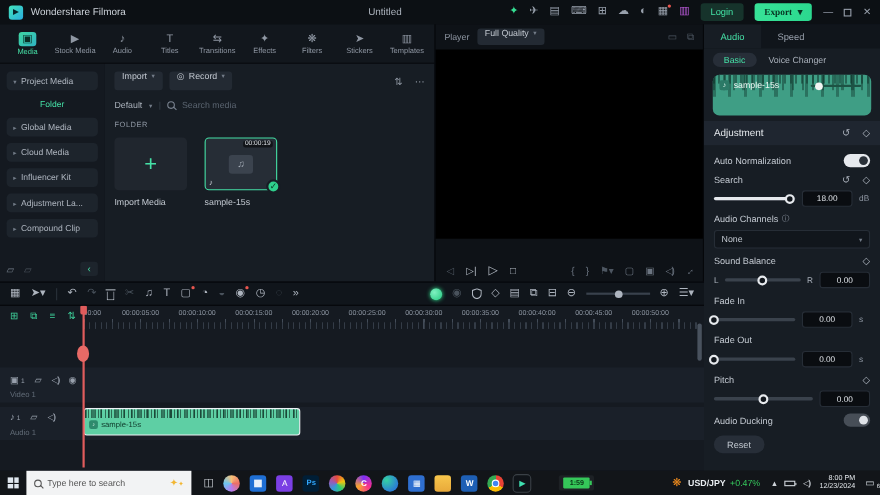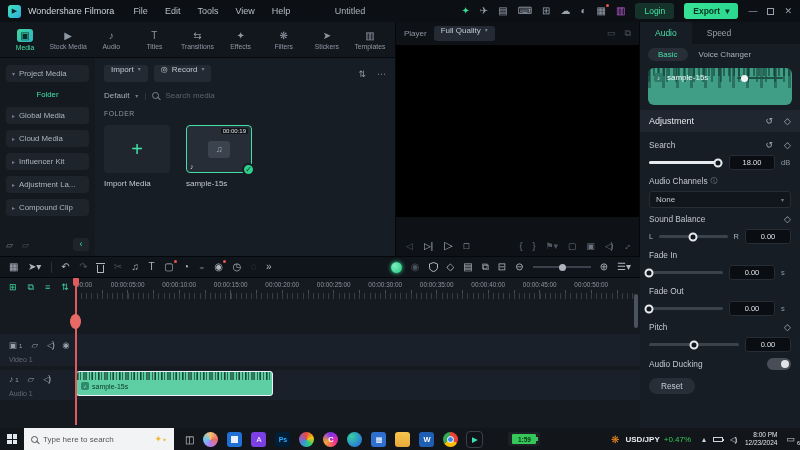--- a/index.html
+++ b/index.html
@@ -11,21 +11,21 @@
 .titlebar{position:absolute;left:0;top:0;width:800px;height:22px;background:#0c1014;display:flex;align-items:center;padding:0 8px;gap:7px;z-index:6}
 .logo{width:13px;height:13px;border-radius:3px;background:linear-gradient(135deg,#43e4bc,#2aadde);display:flex;align-items:center;justify-content:center;color:#07242b;font-size:7px;flex:none}
 .app-name{color:#cdd3da}
 .menus{display:flex;gap:17px;margin-left:12px;color:#b7bdc7}
 .project-title{position:absolute;left:300px;width:100px;text-align:center;color:#aab1bb}
 .tb-right{margin-left:auto;display:flex;align-items:center;gap:10px;color:#98a0ac}
 .ti{position:relative;font-size:10px;line-height:1}
 .ti.gift{color:#35dd92}.ti.cart{color:#c05ce0}
 .rdot{position:absolute;top:-2px;right:-3px;width:3px;height:3px;border-radius:50%;background:#e8564f}
 .login{background:#16332b;color:#43e2a5;border:none;border-radius:3px;font-size:8.5px;padding:3px 9px;font-family:inherit}
-.export{background:linear-gradient(90deg,#37e297,#2bd88f);color:#073322;border:none;border-radius:3px;font-size:8.5px;padding:3px 9px;display:flex;gap:5px;align-items:flex-start;font-family:Liberation Sans, sans-serif;font-weight:bold}
+.export{background:linear-gradient(90deg,#37e297,#2bd88f);color:#073322;border:none;border-radius:3px;font-size:8.5px;padding:3px 9px;display:flex;gap:5px;align-items:flex-start;font-family:Liberation Serif, serif;font-weight:bold}
 .win-min{font-size:9px}.win-max{width:7px;height:7px;border:1px solid #98a0ac}.win-close{font-size:9px}
 
 
 .tabbar{position:absolute;left:0;top:22px;width:395px;height:36px;background:#12171d;border-bottom:1px solid #07090c;display:flex;align-items:center;padding:0 4px;gap:1px}
 .tab{width:43px;display:flex;flex-direction:column;align-items:center;gap:2px;color:#8f97a3}
 .tab-glyph{font-size:10px;line-height:1.1}
 .tab-label{font-size:6.8px;white-space:nowrap}
 .tab.active{color:#45e0a6}
 .tab.active .tab-glyph{background:linear-gradient(135deg,#3fd6a0,#2fb4c4);color:#0a2e26;border-radius:3px;padding:1px 3px}
 
@@ -189,27 +189,20 @@
 .clock{margin-left:9px;text-align:right;color:#e2e6ea;font-size:6.5px;line-height:1.3}
 .notif{margin-left:9px;margin-right:5px;position:relative;color:#cfd4da;font-size:9px}
 .badge6{position:absolute;right:-5px;bottom:-2px;font-size:5.5px;color:#e2e6ea}
 </style>
 </head>
 <body>
 
 <div class="titlebar">
   <span class="logo">▶</span>
   <span class="app-name">Wondershare Filmora</span>
-  <nav class="menus">
-      <span class="menu-item">File</span>
-      <span class="menu-item">Edit</span>
-      <span class="menu-item">Tools</span>
-      <span class="menu-item">View</span>
-      <span class="menu-item">Help</span>
-    </nav>
   <span class="project-title">Untitled</span>
   <div class="tb-right">
     <span class="ti gift">✦</span>
     <span class="ti">✈</span>
     <span class="ti">▤</span>
     <span class="ti">⌨</span>
     <span class="ti">⊞</span>
     <span class="ti">☁</span>
     <span class="ti">◐</span>
     <span class="ti">▦<i class="rdot"></i></span>
@@ -406,20 +399,24 @@
       </div>
   </div>
   <div class="ap-header">
     <span>Adjustment</span>
     <div class="ap-hicons">
       <span>↺</span>
       <span>◇</span>
     </div>
   </div>
   <div class="ap-body">
+    <div class="prow">
+      <span class="plabel">Auto Normalization</span>
+      <div class="toggle on"></div>
+    </div>
     <div class="prow">
       <span class="plabel">Search</span>
       <div class="picons">
           <span>↺</span>
           <span>◇</span>
         </div>
     </div>
     <div class="crow">
       <div class="slider">
           <div class="fill" style="width: 93%;"></div>

